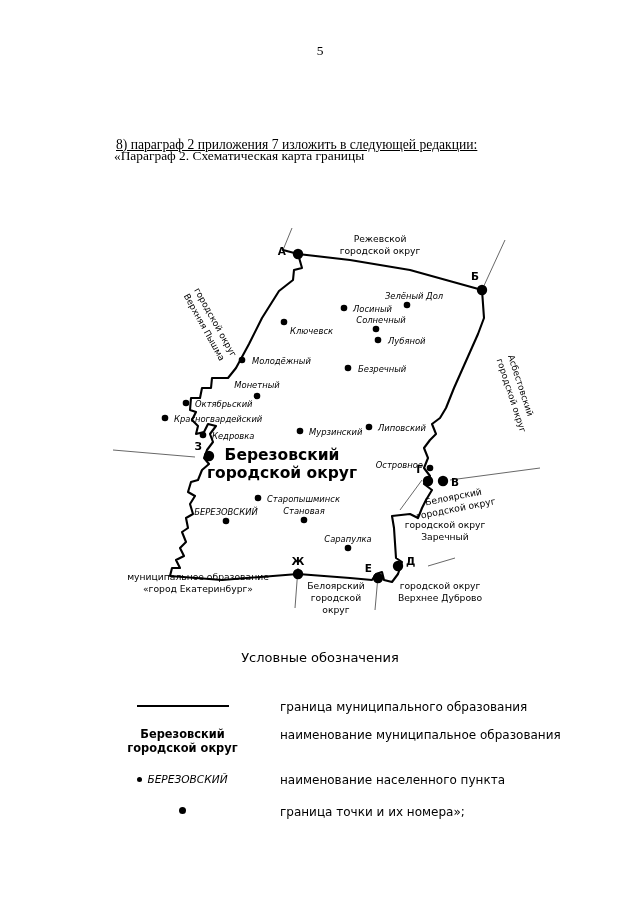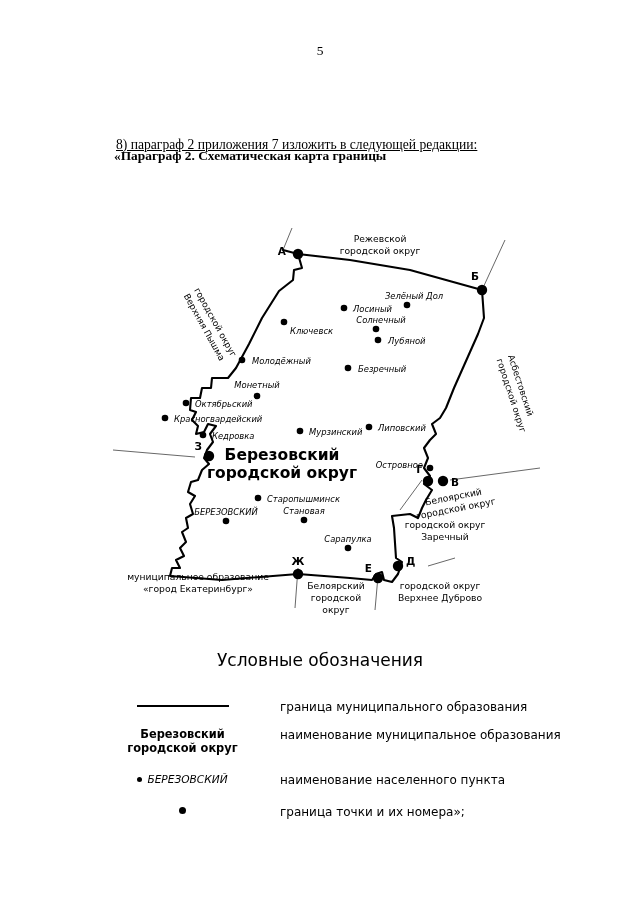--- a/index.html
+++ b/index.html
@@ -47,21 +47,21 @@
   .p1 { top: 78px; }
   .p2 { top: 136px; text-decoration: underline; }
   .p3 { top: 185px; }
 
   .heading {
     position: absolute;
     left: 86px;
     width: 470px;
     top: 147px;
     font-size: 13.4px;
-    font-weight: bold;
+    font-weight: normal;
     line-height: 1.3;
   }
   .heading .l1 { display: block; padding-left: 28px; }
   .heading .l2 { display: block; padding-left: 70px; }
 
   
   .map-wrap {
     position: absolute;
     left: 110px;
     top: 228px;
@@ -78,21 +78,21 @@
     width: 640px;
     height: 200px;
     font-family: "DejaVu Sans", "Liberation Sans", sans-serif;
   }
   .legend-title {
     position: absolute;
     top: 5px;
     left: 0;
     width: 640px;
     text-align: center;
-    font-size: 17px;
+    font-size: 13px;
     font-family: "DejaVu Sans", "Liberation Sans", sans-serif;
   }
   .legend-row {
     position: absolute;
     left: 90px;
     width: 470px;
   }
   .legend-sym {
     position: absolute;
     left: 0;

